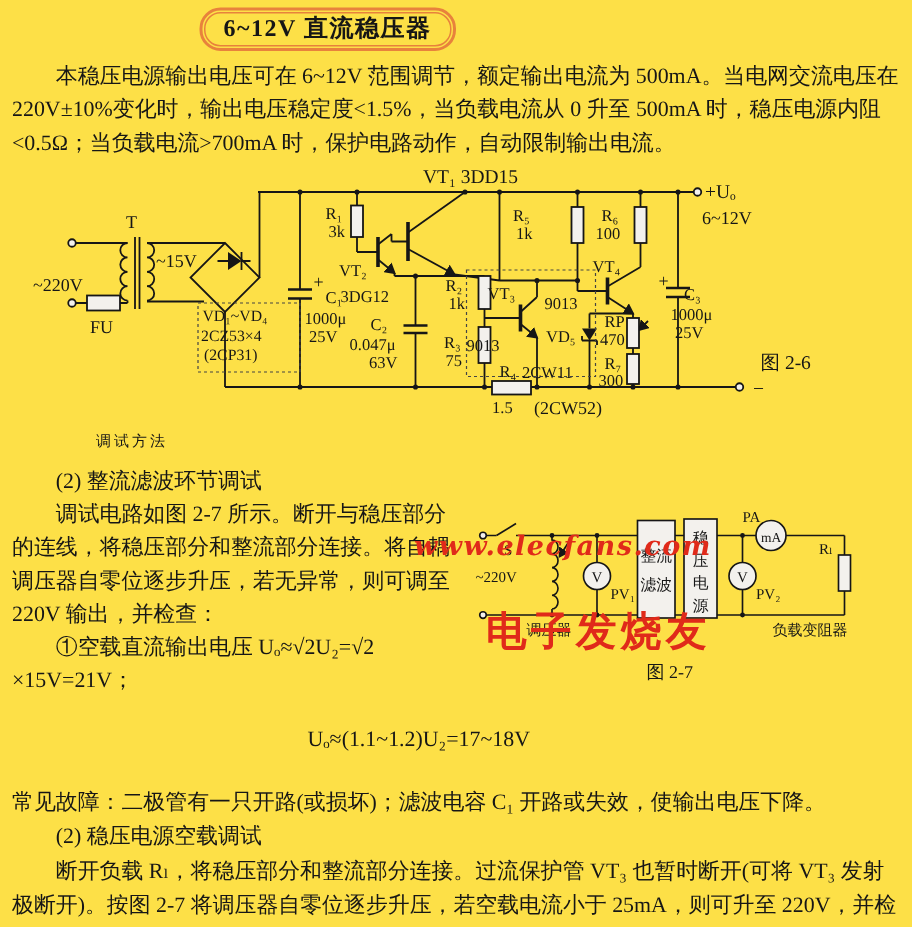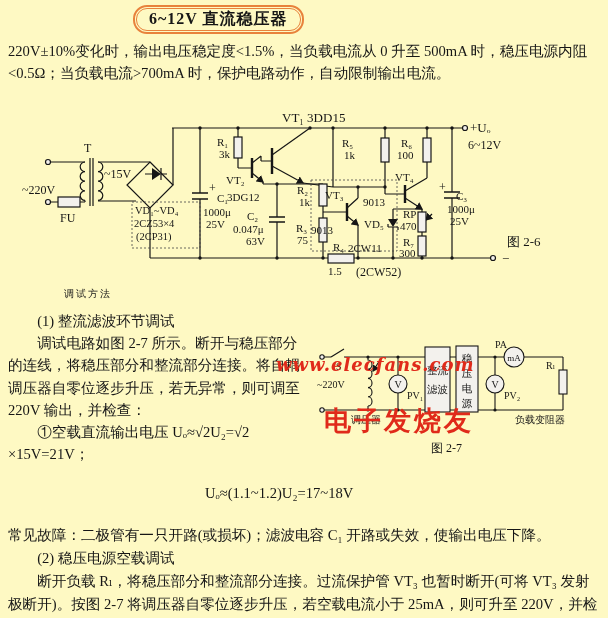--- a/index.html
+++ b/index.html
@@ -1,16 +1,16 @@
 <!DOCTYPE html>
 <html><head>
 <meta charset="utf-8">
 <style>
   html,body{margin:0;padding:0;}
-  .page{position:relative;width:608px;height:618px;background:#fef9c3;overflow:hidden;
+  .page{position:relative;width:608px;height:618px;background:#fde047;overflow:hidden;
         font-family:"Liberation Serif","DejaVu Serif",serif;color:#161616;}
   .title-wrap{position:absolute;left:133px;top:5px;}
   .title-box{position:relative;border:2px solid #e8823c;border-radius:14px;padding:2px 14px;
              font-size:16px;font-weight:bold;letter-spacing:1px;}
   .title-box::after{content:"";position:absolute;inset:1px;border:1px solid #e8823c;border-radius:11px;pointer-events:none;}
   .intro{position:absolute;left:8px;top:40px;width:594px;font-size:14.6px;line-height:22.3px;}
   .tline{white-space:pre;}
   .fig{position:absolute;}
   svg text{font-family:"Liberation Serif","DejaVu Serif",serif;fill:#161616;}
   .heading{position:absolute;left:64px;top:287px;font-size:10px;font-weight:normal;letter-spacing:2px;}
@@ -24,20 +24,21 @@
 </head>
 <body>
 
 <div class="page">
 
   <div class="title-wrap">
     <div class="title-box">6~12V 直流稳压器</div>
   </div>
 
   <div class="intro">
+      <div class="tline">　　本稳压电源输出电压可在 6~12V 范围调节，额定输出电流为 500mA。当电网交流电压在</div>
       <div class="tline">220V±10%变化时，输出电压稳定度&lt;1.5%，当负载电流从 0 升至 500mA 时，稳压电源内阻</div>
       <div class="tline">&lt;0.5Ω；当负载电流&gt;700mA 时，保护电路动作，自动限制输出电流。</div>
     </div>
 
   <div class="fig" style="left:20px;top:106px;width:560px;height:186px;">
     <svg width="560" height="186" viewBox="0 0 560 186">
       <defs>
         <marker id="ah" markerWidth="7" markerHeight="7" refX="5" refY="3.5" orient="auto">
           <path d="M0,0 L6,3.5 L0,7 Z" fill="#161616"></path>
         </marker>
@@ -171,21 +172,21 @@
         <text x="450" y="26" font-size="13">+Uₒ</text>
         <text x="448" y="43" font-size="12">6~12V</text>
         <text x="482" y="157" font-size="13">−</text>
         <text x="487" y="140" font-size="13">图 2-6</text>
       </svg>
   </div>
 
   <div class="heading">调试方法</div>
 
   <div class="col">
-      <div class="tline">　　(1) 整流滤波环节调试</div>
+      <div class="tline">　　(2) 整流滤波环节调试</div>
       <div class="tline">　　调试电路如图 2-7 所示。断开与稳压部分</div>
       <div class="tline">的连线，将稳压部分和整流部分连接。将自耦</div>
       <div class="tline">调压器自零位逐步升压，若无异常，则可调至</div>
       <div class="tline">220V 输出，并检查：</div>
       <div class="tline">　　①空载直流输出电压 Uₒ≈√2U₂=√2</div>
       <div class="tline">×15V=21V；</div>
     </div>
 
   <div class="formula">Uₒ≈(1.1~1.2)U₂=17~18V</div>
 

